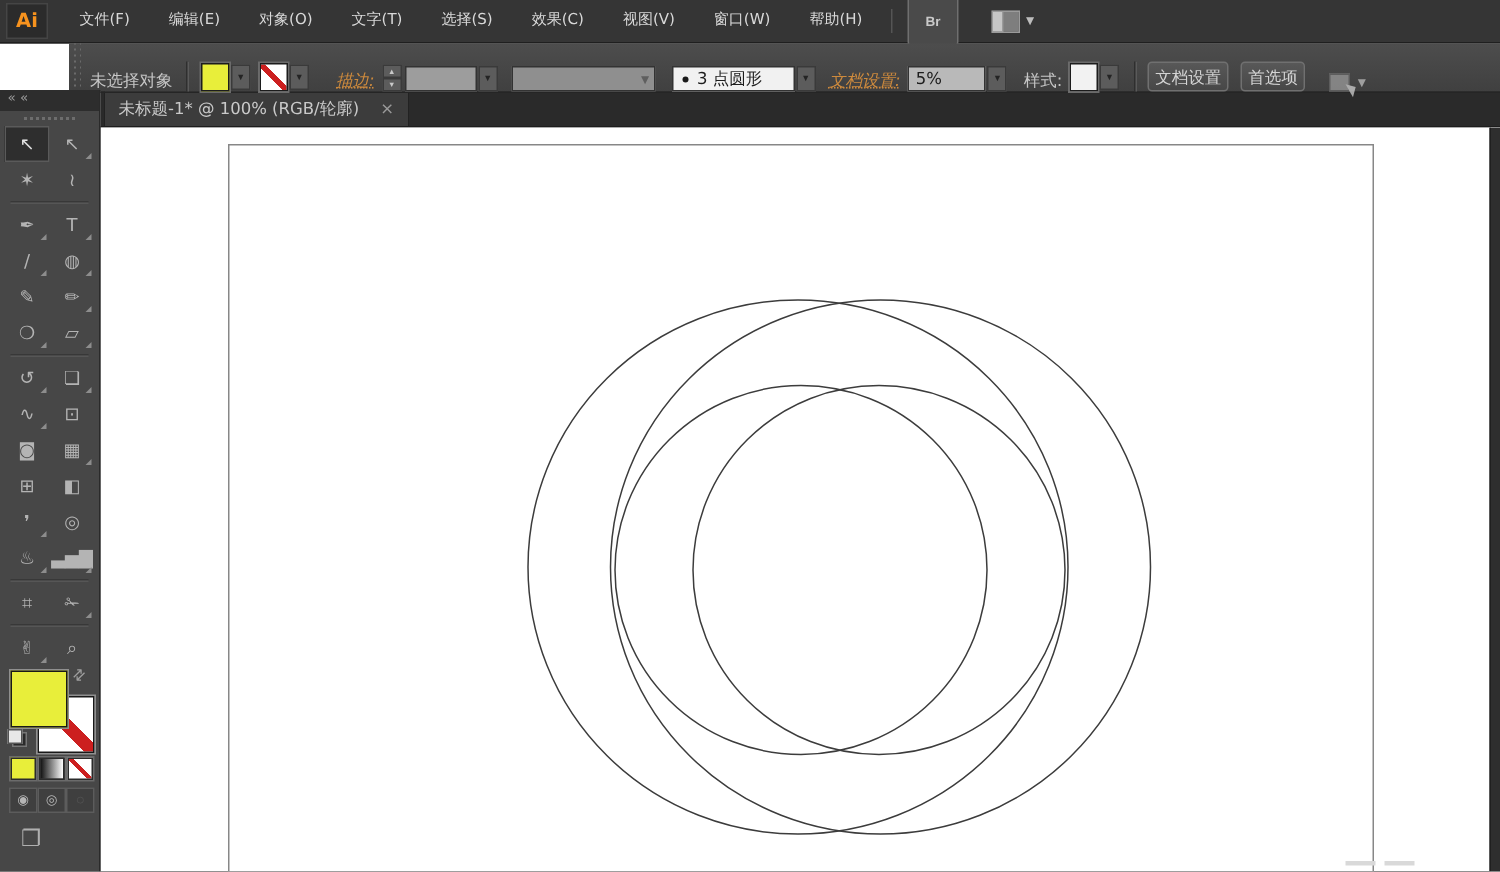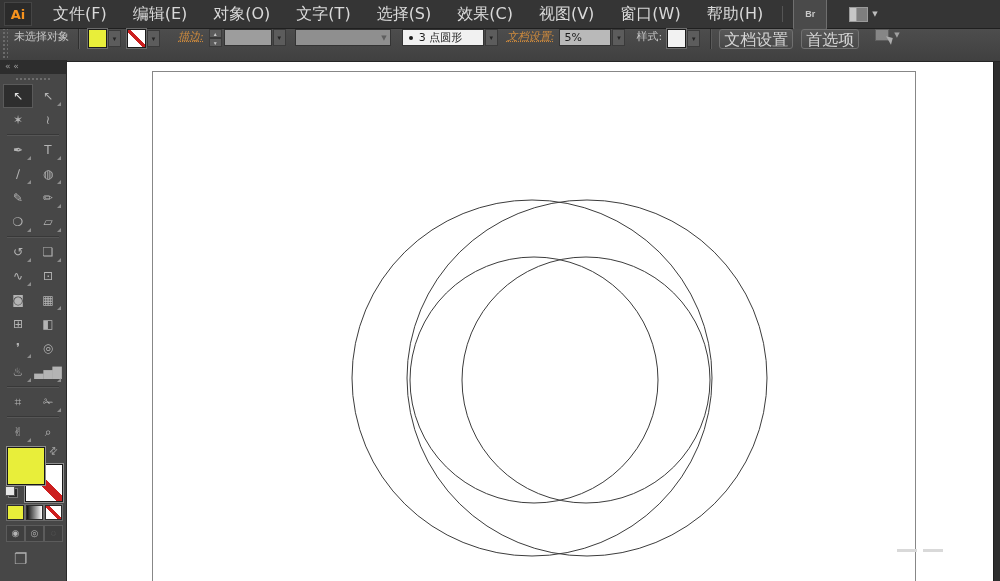--- a/index.html
+++ b/index.html
@@ -5,34 +5,34 @@
   html,body{margin:0;padding:0;background:#1e1e1e;}
   .app{position:relative;width:1000px;height:581px;overflow:hidden;background:#ffffff;
        font-family:"DejaVu Sans",sans-serif;-webkit-font-smoothing:antialiased;}
 
   
   .menubar{position:relative;z-index:10;height:28px;background:#353535;border-bottom:1px solid #1f1f1f;
            display:flex;align-items:center;}
   .ai-logo{width:26px;height:22px;margin-left:4px;background:#2b2b2b;border:1px solid #454545;
            color:#f7931e;font-weight:bold;font-size:13px;display:flex;align-items:center;justify-content:center;}
   .menu-items{display:flex;align-items:center;margin-left:8px;}
-  .menu-item{color:#d9d9d9;font-size:16px;padding:0 13px;height:28px;line-height:28px;cursor:default;}
+  .menu-item{color:#d9d9d9;font-size:10px;padding:0 13px;height:28px;line-height:28px;cursor:default;}
   .mb-sep{width:1px;height:16px;background:#555;margin:0 10px 0 6px;}
   .br-btn{width:22px;height:18px;background:#4a4a4a;border:1px solid #6f6f6f;border-radius:3px;
           color:#c9c9c9;font-size:9px;font-weight:bold;padding:16px;display:flex;align-items:center;justify-content:center;}
   .ws-switcher{display:flex;align-items:center;margin-left:22px;gap:4px;}
   .ws-icon{width:17px;height:13px;border:1px solid #9b9b9b;background:#555;display:flex;}
   .ws-icon i{display:block;}
   .ws-icon .l{width:6px;height:100%;background:#c6c6c6;border-right:1px solid #9b9b9b;}
   .ws-icon .r{flex:1;background:#7e7e7e;}
   .dd-arrow{color:#bdbdbd;font-size:7px;}
 
   
   .controlbar{position:relative;z-index:10;height:32px;background:linear-gradient(#4d4d4d,#404040);
-              border-bottom:1px solid #252525;display:flex;align-items:flex-start;font-size:11px;}
+              border-bottom:1px solid #252525;display:flex;align-items:flex-end;font-size:11px;margin-left:46px;}
   .grip{width:7px;align-self:stretch;margin-left:1px;
         background-image:radial-gradient(#6b6b6b 30%,transparent 32%);background-size:4px 4px;background-position:1px 2px;}
   .cb-label{color:#c6c6c6;white-space:nowrap;}
   .orange-link{color:#cd8a3d;text-decoration:underline;text-decoration-style:dotted;white-space:nowrap;cursor:pointer;font-style:italic;}
   .vsep{width:1px;height:20px;background:#2f2f2f;border-right:1px solid #5a5a5a;}
   .swatch-combo{display:flex;align-items:center;}
   .swatch{width:17px;height:17px;border:1px solid #1c1c1c;box-shadow:0 0 0 1px #6b6b6b;display:block;}
   .none-diag{background:#fff linear-gradient(45deg,transparent 42%,#cc1f1f 42%,#cc1f1f 58%,transparent 58%);}
   .arrow-btn{width:13px;height:17px;margin-left:1px;background:#5c5c5c;border:1px solid #3a3a3a;
              color:#242424;font-size:6px;padding:0;display:flex;align-items:center;justify-content:center;}
@@ -42,21 +42,21 @@
   .combo{display:flex;align-items:center;}
   .combo-field{height:17px;background:#9d9d9d;border:1px solid #333;display:flex;align-items:center;
                padding:0 4px;box-sizing:border-box;color:#1d1d1d;}
   .combo-field.white{background:#f1f1f1;}
   .combo-field.lt{background:#b9b9b9;}
   .wide-dd{height:17px;background:#8f8f8f;border:1px solid #333;display:flex;align-items:center;
            justify-content:flex-end;padding-right:3px;box-sizing:border-box;}
   .wide-dd .dd-arrow{color:#5f5f5f;}
   .brush-dot{width:4px;height:4px;border-radius:50%;background:#1a1a1a;margin:0 6px 0 2px;}
   .bar-btn{height:20px;background:linear-gradient(#585858,#474747);border:1px solid #707070;border-radius:3px;
-           color:#d4d4d4;font-size:16px;padding:0 4px;white-space:nowrap;font-family:Liberation Mono, monospace;}
+           color:#d4d4d4;font-size:11px;padding:0 4px;white-space:nowrap;font-family:Liberation Mono, monospace;}
   .sim-icon{display:flex;align-items:center;gap:5px;opacity:.75;}
   .sim-icon .sq{width:12px;height:10px;background:#9a9a9a;border:1px solid #666;position:relative;}
   .sim-icon .sq i{position:absolute;right:-4px;bottom:-4px;width:0;height:0;
                   border-top:7px solid #cfcfcf;border-left:7px solid transparent;transform:rotate(15deg);}
 
   
   .workspace{position:absolute;top:60px;left:0;right:0;bottom:0;display:flex;}
 
   
   .toolbar{position:relative;z-index:10;width:66px;background:#474747;border-right:1px solid #2a2a2a;
@@ -331,20 +331,26 @@
           <button class="mode-btn">◎</button>
           <button class="mode-btn dim">◌</button>
         </div>
 
       <div class="screen-row">
         <button class="screen-btn">❐</button>
       </div>
     </div>
 
     <div class="content">
+      <div class="tabstrip">
+        <div class="tab">
+          <span>未标题-1* @ 100% (RGB/轮廓)</span>
+          <span class="tab-close">×</span>
+        </div>
+      </div>
       <div class="canvas">
         <div class="artboard"></div>
         <div class="watermark">
             <i></i>
             <i></i>
           </div>
         <div class="dock-strip"></div>
       </div>
     </div>
   </div>

